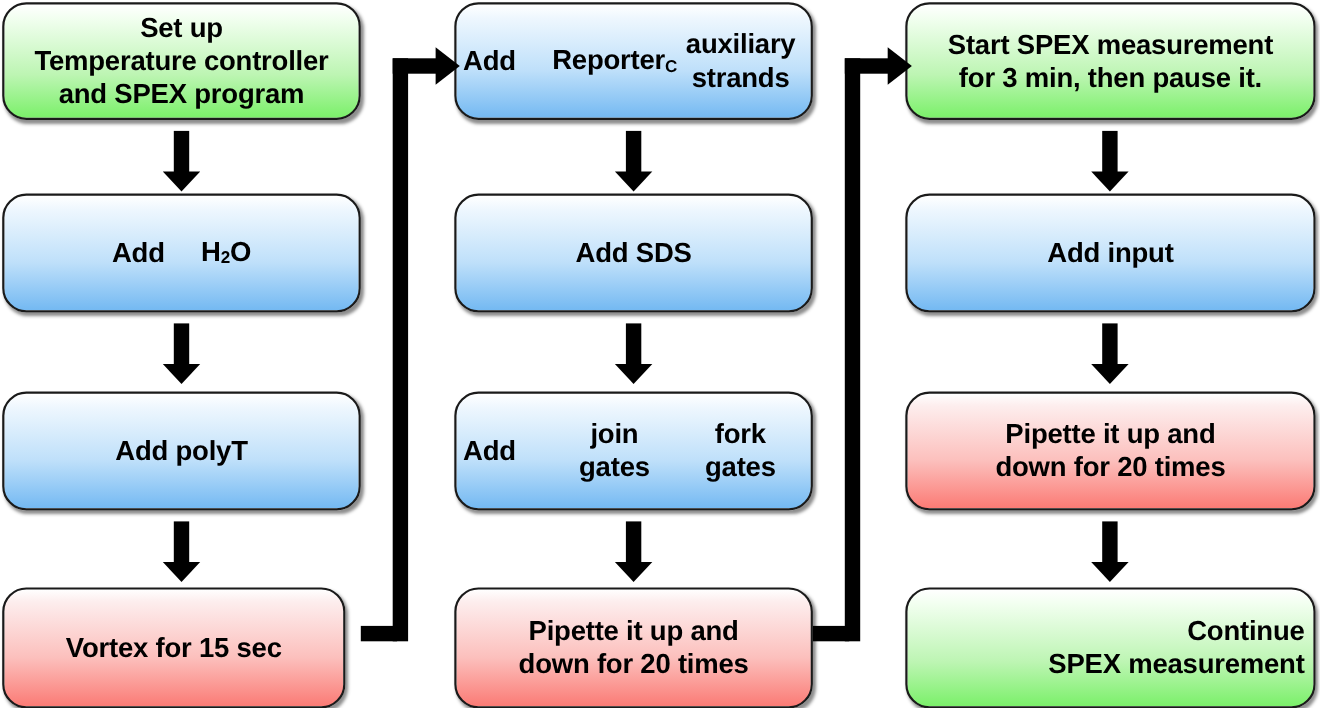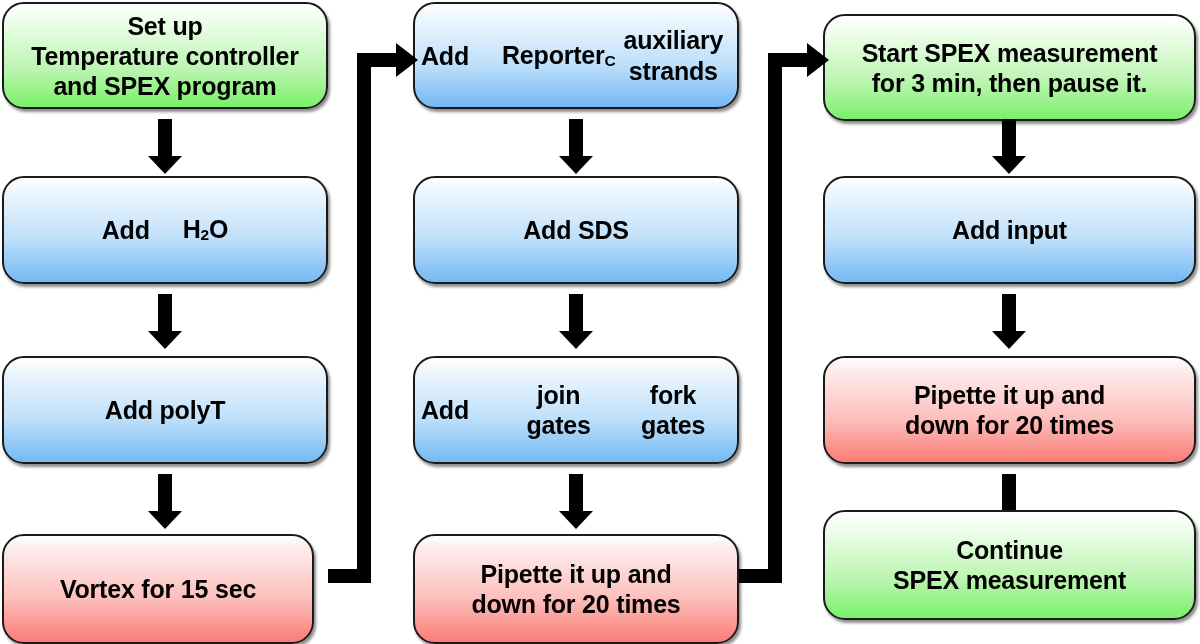--- a/index.html
+++ b/index.html
@@ -191,21 +191,21 @@
     <div class="head" style="top:37px;"></div>
   </div>
 
   <div class="node red" style="left:413px; top:534px; width:326px; height:110px;">
     <div class="inner">
       <span>Pipette it up and</span><br>
       <span>down for 20 times</span>
     </div>
   </div>
 
-  <div class="node green" style="left:823px; top:14px; width:373px; height:107px;">
+  <div class="node green" style="left:823px; top:2px; width:373px; height:107px;">
     <div class="inner">
       <span>Start SPEX measurement</span><br>
       <span>for 3 min, then pause it.</span>
     </div>
   </div>
 
   <div class="varrow" style="left:992px; top:119px; height:55px;">
     <div class="shaft" style="height:38px;"></div>
     <div class="head" style="top:37px;"></div>
   </div>
@@ -224,21 +224,21 @@
       <span>Pipette it up and</span><br>
       <span>down for 20 times</span>
     </div>
   </div>
 
   <div class="varrow" style="left:992px; top:474px; height:55px;">
     <div class="shaft" style="height:38px;"></div>
     <div class="head" style="top:37px;"></div>
   </div>
 
-  <div class="node green" style="left:823px; top:510px; width:373px; height:110px;">
+  <div class="node green" style="left:823px; top:534px; width:373px; height:110px;text-align:right;">
     <div class="inner">
       <span>Continue</span><br>
       <span>SPEX measurement</span>
     </div>
   </div>
 
   <div class="elbow" style="left:328px; top:45px; width:100px; height:545px;">
 
     <div class="seg" style="left:29px; top:8px; width:14px; height:530px;"></div>
 

